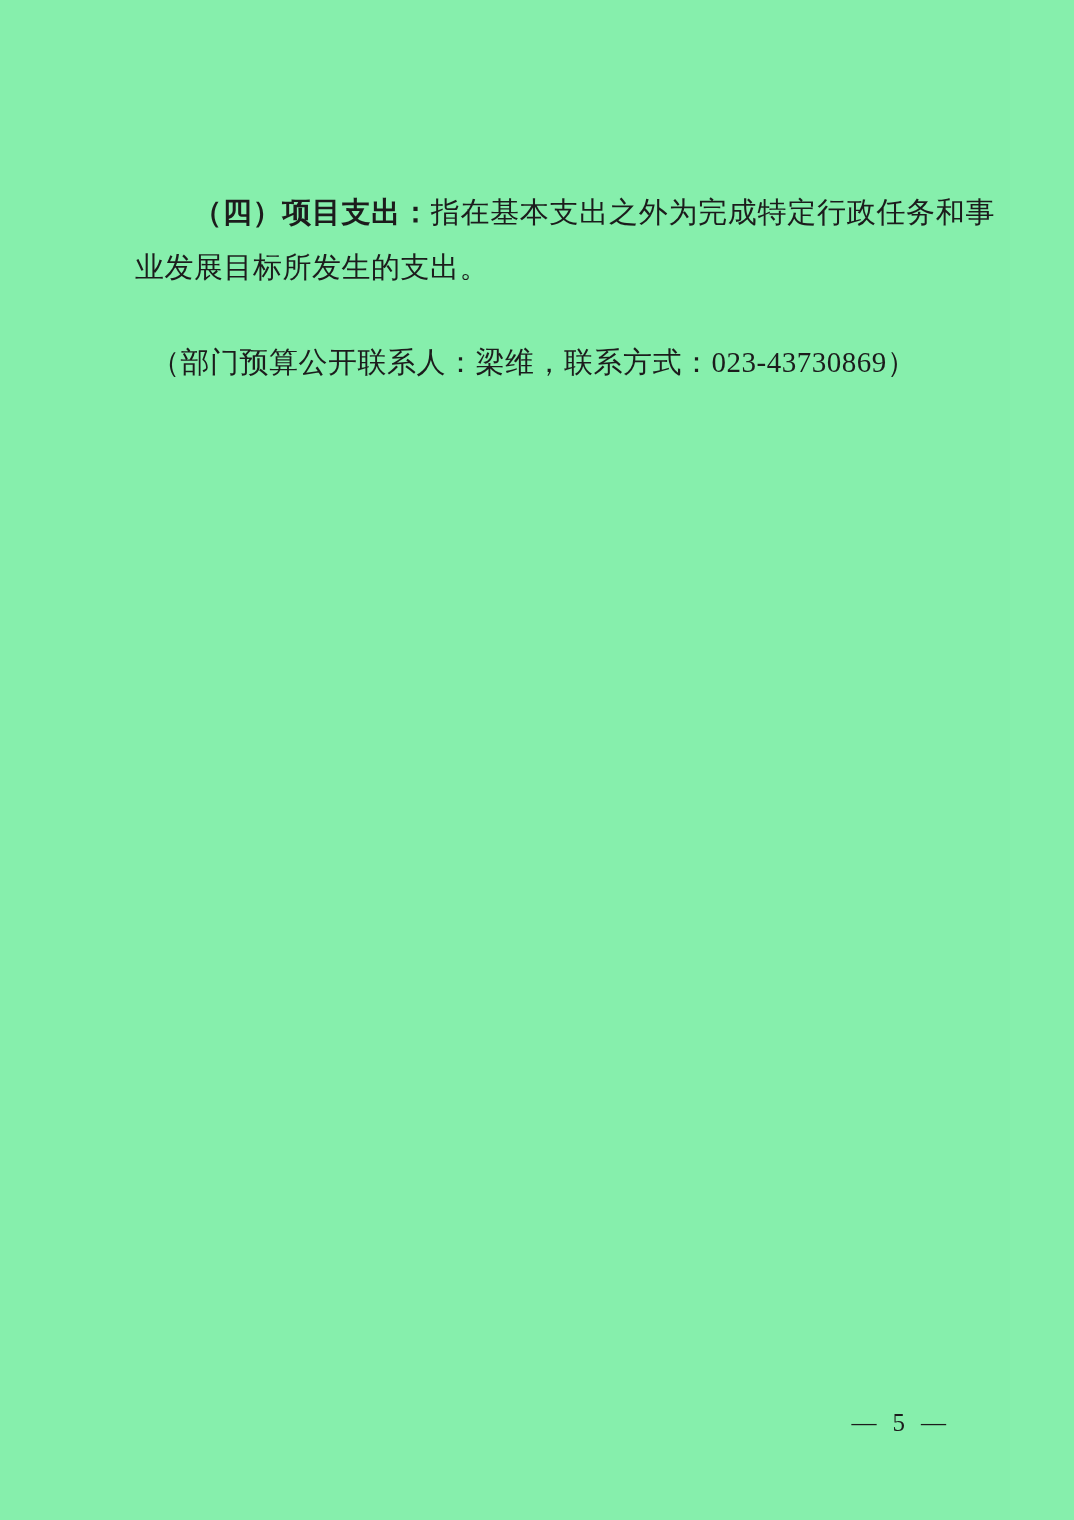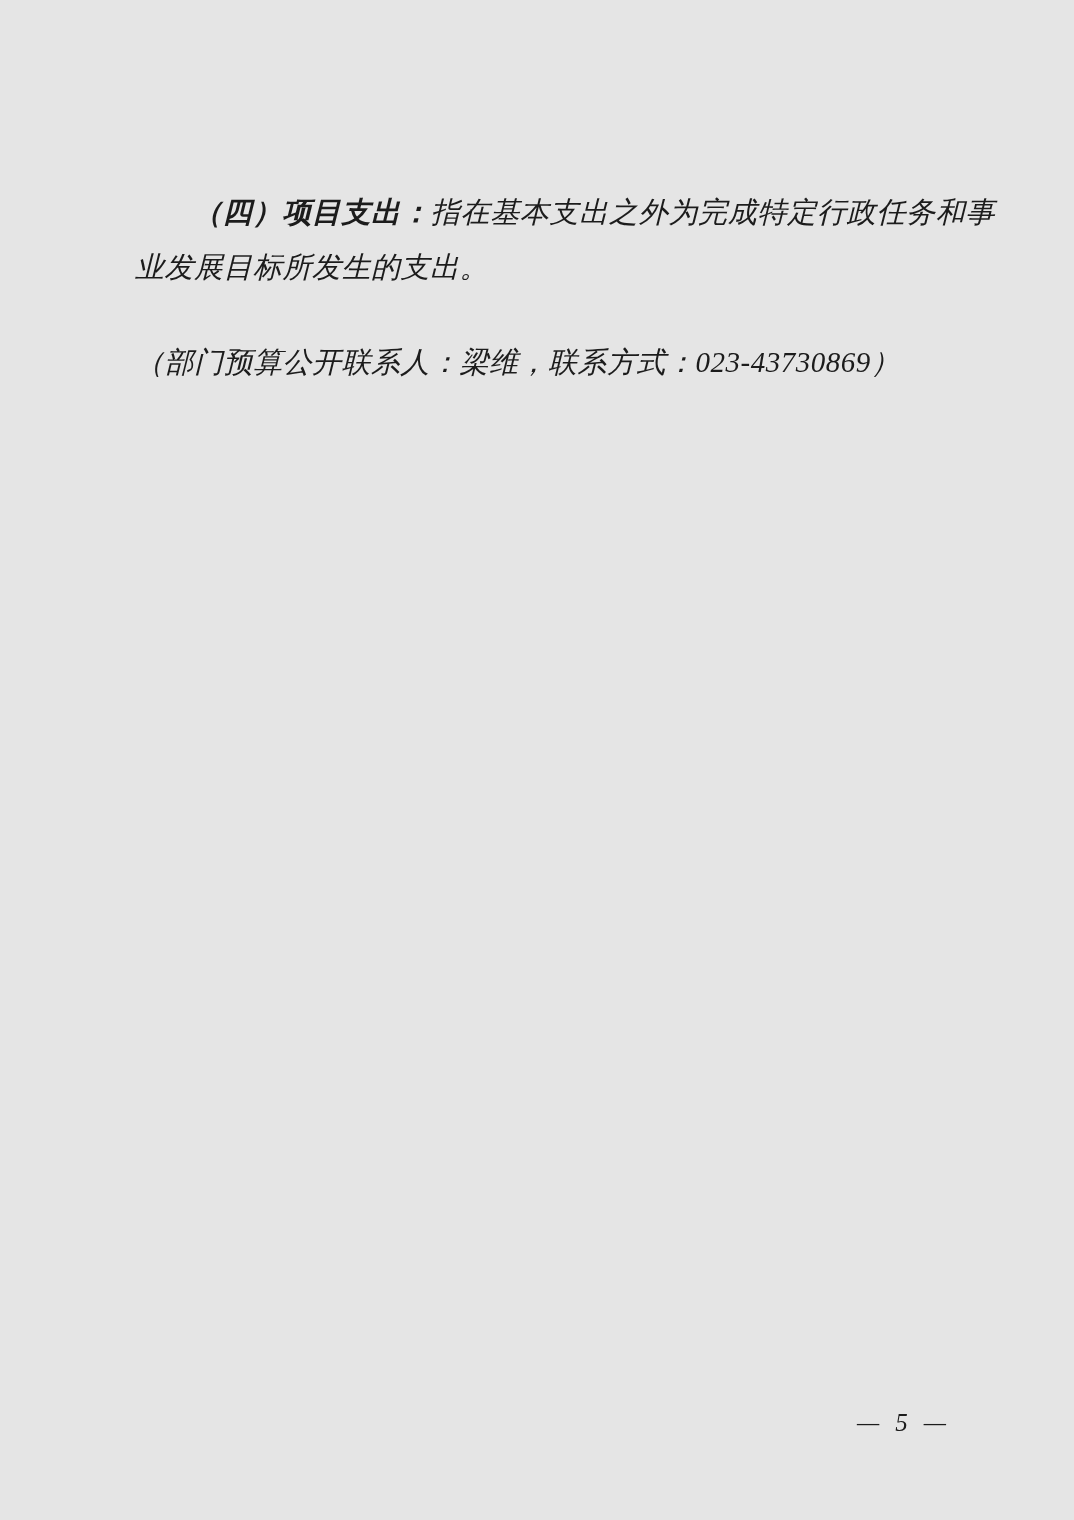--- a/index.html
+++ b/index.html
@@ -11,43 +11,42 @@
     height: 1520px;
     background: #ffffff;
     position: relative;
     overflow: hidden;
     font-family: "Liberation Serif", "DejaVu Serif", serif;
     color: #1c1c1c;
   }
   .page {
     position: absolute;
     inset: 0;
-    background: #e5e5e5;
-    font-style: italic;
+    background: #86efac;
   }
   .content {
     position: absolute;
     left: 135px;
     top: 185px;
     width: 860px;
     font-size: 29px;
     line-height: 55px;
     text-align: justify;
     text-align-last: left;
     letter-spacing: 0.5px;
   }
   .para {
     margin: 0;
     text-indent: 2em;
   }
   .lead {
     font-weight: 700;
   }
   .contact {
-    margin: 40px 0 0 0;
+    margin: 40px 0 0 16px;
     text-indent: 0;
     text-align: center;
   }
   .footer {
     position: absolute;
     top: 1406px;
     right: 128px;
     font-size: 25px;
     line-height: 34px;
     color: #1c1c1c;

